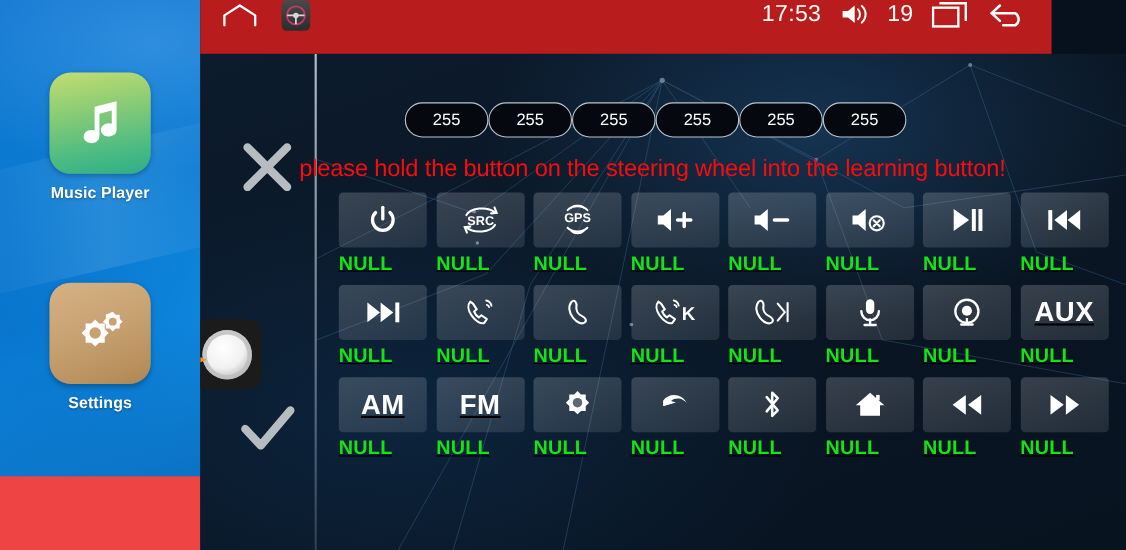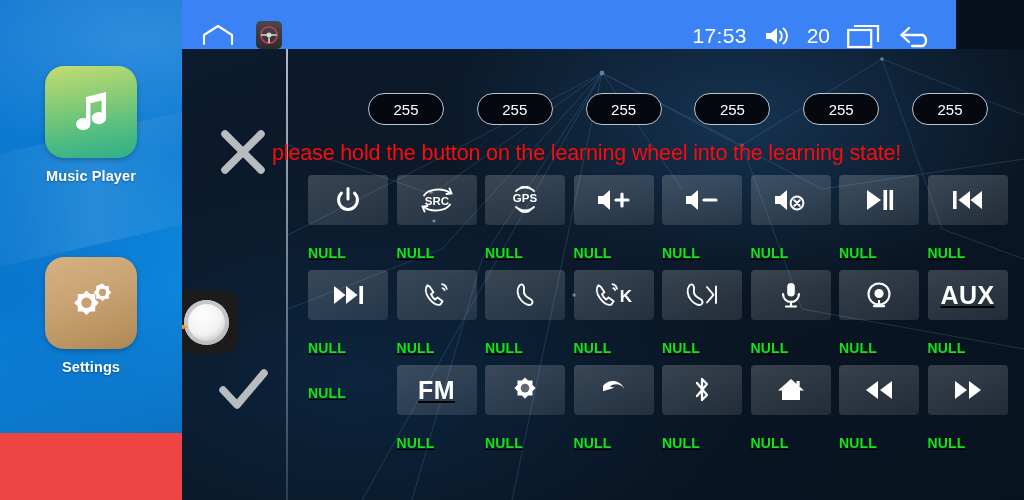--- a/index.html
+++ b/index.html
@@ -51,22 +51,22 @@
 
   
   #unit {
     position: absolute; left: 182px; top: 0; width: 842px; height: 500px;
     background: #07101d;
     overflow: hidden;
   }
   
   #statusbar {
     position: absolute; left: 0; top: 0; width: 774px; height: 49px;
-    background: #3b82f6;
-    display: flex; align-items: flex-end;
+    background: #b91c1c;
+    display: flex; align-items: flex-start;
   }
   #sb-left { display: flex; align-items: center; gap: 22px; margin-left: 20px; }
   #sb-right { display: flex; align-items: center; gap: 17px; margin-left: auto; margin-right: 22px; }
   .sb-clock { color: #ffffff; font-size: 21px; letter-spacing: .3px; }
   .sb-vol-num { color: #ffffff; font-size: 21px; }
   .wheel-badge {
     width: 26px; height: 28px; border-radius: 5px;
     background: linear-gradient(180deg,#4a4a4a,#2c2c2c);
     display: flex; align-items: center; justify-content: center;
   }
@@ -106,21 +106,21 @@
     box-shadow: inset 0 0 0 4px rgba(190,190,190,0.85);
   }
   #arrow {
     position: absolute; left: -192px; top: 14px; width: 210px; height: 46px;
     z-index: 5;
   }
 
   
   #pills {
     position: absolute; left: 186px; top: 44px; width: 620px;
-    display: flex; gap: 0; justify-content: space-between;
+    display: flex; gap: 0; 
   }
   .pill {
     width: 76px; height: 32px; border-radius: 16px;
     background: #05090f;
     border: 1.6px solid #b9c6cf;
     color: #ffffff; font-size: 15px;
     display: flex; align-items: center; justify-content: center;
     cursor: pointer;
   }
 
@@ -141,21 +141,21 @@
   }
   .cell { display: flex; flex-direction: column; align-items: flex-start; text-decoration: underline; }
   .fn-btn {
     width: 80px; height: 50px; border-radius: 4px;
     background: linear-gradient(160deg, rgba(255,255,255,0.19), rgba(255,255,255,0.10));
     display: flex; align-items: center; justify-content: center;
     cursor: pointer;
   }
   .fn-btn .txt { color:#ffffff; font-size: 25px; font-weight: bold; letter-spacing: .4px; }
   .fn-label {
-    margin-top: 20px; color: #16e316; font-size: 14px; font-weight: bold; letter-spacing: .2px;
+    margin-top: 4px; color: #16e316; font-size: 18px; font-weight: bold; letter-spacing: .2px;
   }
   svg { display: block; }
 </style>
 </head>
 <body>
 
 <div id="root">
 
   <div id="sidebar">
     <div id="sidebar-blue"></div>
@@ -201,21 +201,21 @@
       </div>
       <div id="sb-right">
         <span class="sb-clock">17:53</span>
         <span>
           <svg width="26" height="22" viewBox="0 0 26 22">
             <path d="M2 8 L7 8 L13 3 L13 19 L7 14 L2 14 Z" fill="#ffffff"></path>
             <path d="M16 6.5 A6.5 6.5 0 0 1 16 15.5" fill="none" stroke="#ffffff" stroke-width="1.9" stroke-linecap="round"></path>
             <path d="M19.5 3.5 A10 10 0 0 1 19.5 18.5" fill="none" stroke="#ffffff" stroke-width="1.9" stroke-linecap="round"></path>
           </svg>
         </span>
-        <span class="sb-vol-num">20</span>
+        <span class="sb-vol-num">19</span>
         <span>
           <svg width="34" height="26" viewBox="0 0 34 26">
             <rect x="1.2" y="7" width="23" height="17" fill="none" stroke="#ffffff" stroke-width="2.2"></rect>
             <path d="M7 3 L31 3 L31 19" fill="none" stroke="#ffffff" stroke-width="2.2"></path>
           </svg>
         </span>
         <span>
           <svg width="36" height="26" viewBox="0 0 36 26">
             <path d="M11 5 L3.5 12 L11 19" fill="none" stroke="#ffffff" stroke-width="2.3" stroke-linecap="round" stroke-linejoin="round"></path>
             <path d="M3.5 12 L25 12 A6.5 6.5 0 0 1 25 23 L14 23" fill="none" stroke="#ffffff" stroke-width="2.3" stroke-linecap="round"></path>
@@ -272,21 +272,21 @@
 
       <div id="pills">
         <div class="pill">255</div>
         <div class="pill">255</div>
         <div class="pill">255</div>
         <div class="pill">255</div>
         <div class="pill">255</div>
         <div class="pill">255</div>
       </div>
 
-      <div id="warning">please hold the button on the learning wheel into the learning state!</div>
+      <div id="warning">please hold the button on the steering wheel into the learning button!</div>
 
       <div id="grid">
 
         <div class="cell">
           <div class="fn-btn">
             <span>
               <svg width="28" height="28" viewBox="0 0 28 28">
                 <path d="M7.5 7.2 A9.4 9.4 0 1 0 20.5 7.2" fill="none" stroke="#fff" stroke-width="3" stroke-linecap="round"></path>
                 <path d="M14 2.5 L14 13" stroke="#fff" stroke-width="3" stroke-linecap="round"></path>
               </svg>
@@ -481,20 +481,23 @@
         </div>
 
         <div class="cell">
           <div class="fn-btn">
             <span class="txt">AUX</span>
           </div>
           <div class="fn-label">NULL</div>
         </div>
 
         <div class="cell">
+          <div class="fn-btn">
+            <span class="txt">AM</span>
+          </div>
           <div class="fn-label">NULL</div>
         </div>
 
         <div class="cell">
           <div class="fn-btn">
             <span class="txt">FM</span>
           </div>
           <div class="fn-label">NULL</div>
         </div>
 

